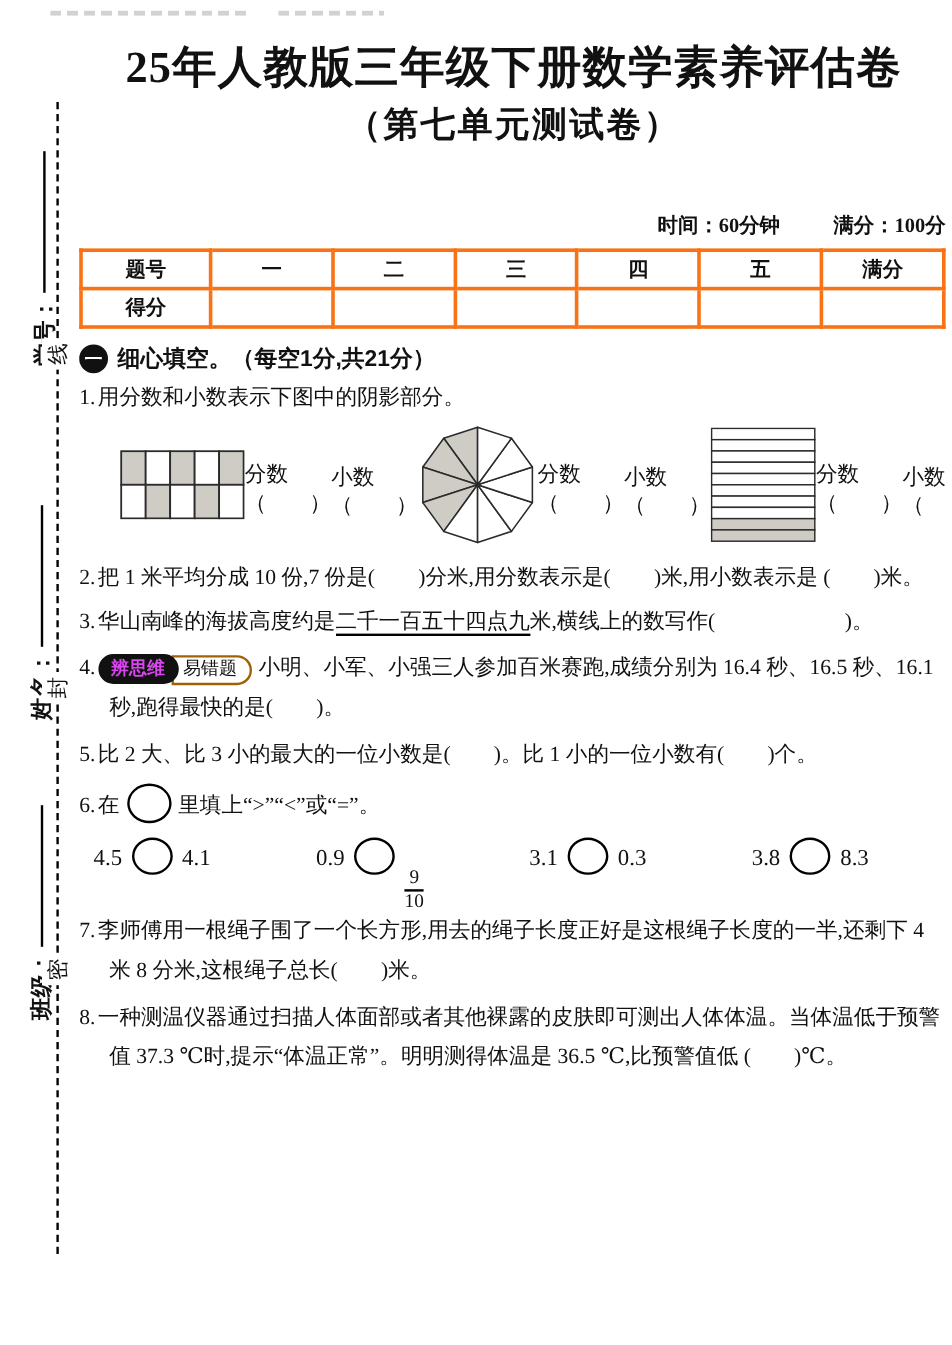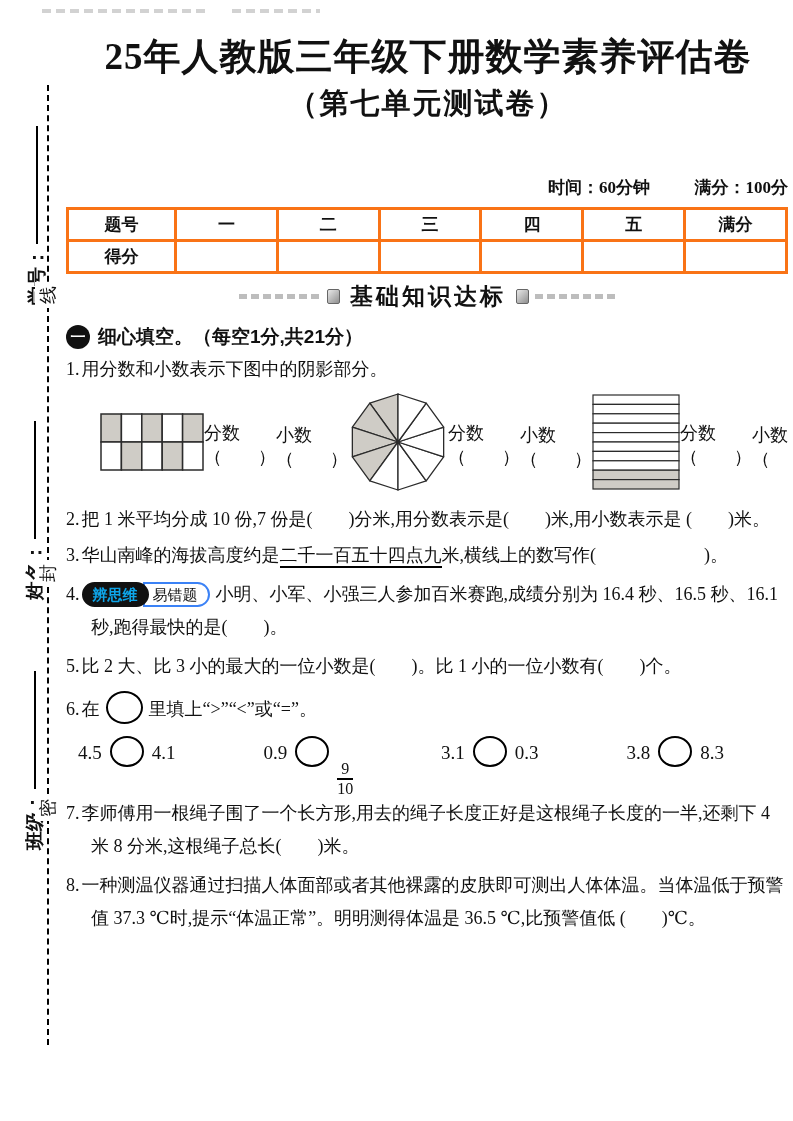--- a/index.html
+++ b/index.html
@@ -45,23 +45,23 @@
   .qnum{margin-right:2px;}
   .uline{border-bottom:2px solid #000;padding-bottom:1px;}
   
   .fig-row{display:flex;margin-top:4px;padding:0 14px 0 34px;}
   .fig-col{flex:1;display:flex;flex-direction:row;align-items:center;}
   .fig-area{height:104px;display:flex;align-items:center;justify-content:center;}
   .fig-label{font-size:18px;margin-top:6px;}
   .fig-label.second{margin-top:9px;}
   
   .badge-black{font-family:"Liberation Sans","DejaVu Sans",sans-serif;font-weight:bold;font-size:15px;
-               background:#111;color:#0ea5e9;border:2px solid #111;border-radius:13px;padding:0 9px;
+               background:#111;color:#d946ef;border:2px solid #111;border-radius:13px;padding:0 9px;
                text-indent:0;display:inline-block;line-height:21px;position:relative;z-index:1;}
-  .badge-outline{font-family:Liberation Sans, sans-serif;font-size:15px;border:2px solid #3b82f6;
+  .badge-outline{font-family:Liberation Serif, serif;font-size:15px;border:2px solid #a16207;
                border-radius:0 13px 13px 0;padding:0 10px 0 8px;margin-left:-6px;margin-right:6px;
                text-indent:0;display:inline-block;line-height:21px;}
   
   .cmp-circle{display:inline-block;width:30px;height:27px;border:2px solid #000;border-radius:50%;
               vertical-align:-8px;margin:0 8px;}
   .cmp-circle.intro{width:33px;height:29px;margin:0 6px;vertical-align:-9px;}
   .q6-items{display:flex;margin-top:10px;padding-left:12px;padding-right:66px;
             justify-content:space-between;font-size:19px;height:52px;}
   .frac{display:inline-flex;flex-direction:column;align-items:center;vertical-align:-15px;line-height:1.1;font-size:16px;}
   .fnum{border-bottom:2px solid #000;padding:0 4px;}
@@ -118,27 +118,20 @@
         <td></td>
         <td></td>
         <td></td>
         <td></td>
         <td></td>
         <td></td>
       </tr>
     </tbody>
       </table>
 
-    <div class="banner">
-      <span class="banner-dash"></span>
-      <span class="pin"></span>
-      <span class="banner-text">基础知识达标</span>
-      <span class="pin"></span>
-      <span class="banner-dash"></span>
-    </div>
 
     <div class="sec-head">
       <span class="num-circle">一</span>
       <span>细心填空。（每空1分,共21分）</span>
     </div>
 
     <div class="q">
       <span class="qnum">1.</span><span>用分数和小数表示下图中的阴影部分。</span>
     </div>
 

